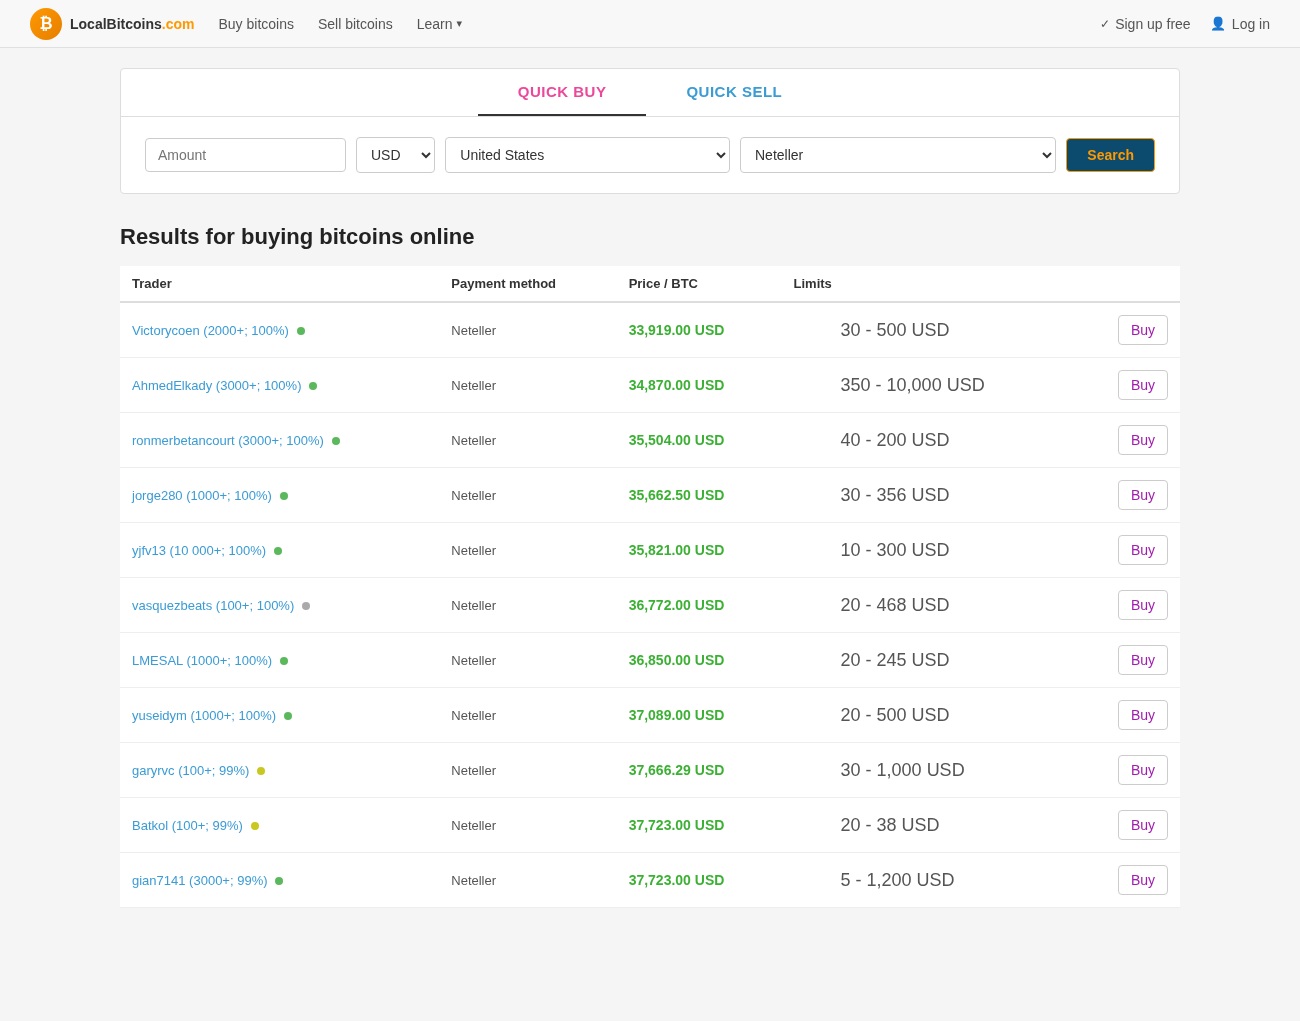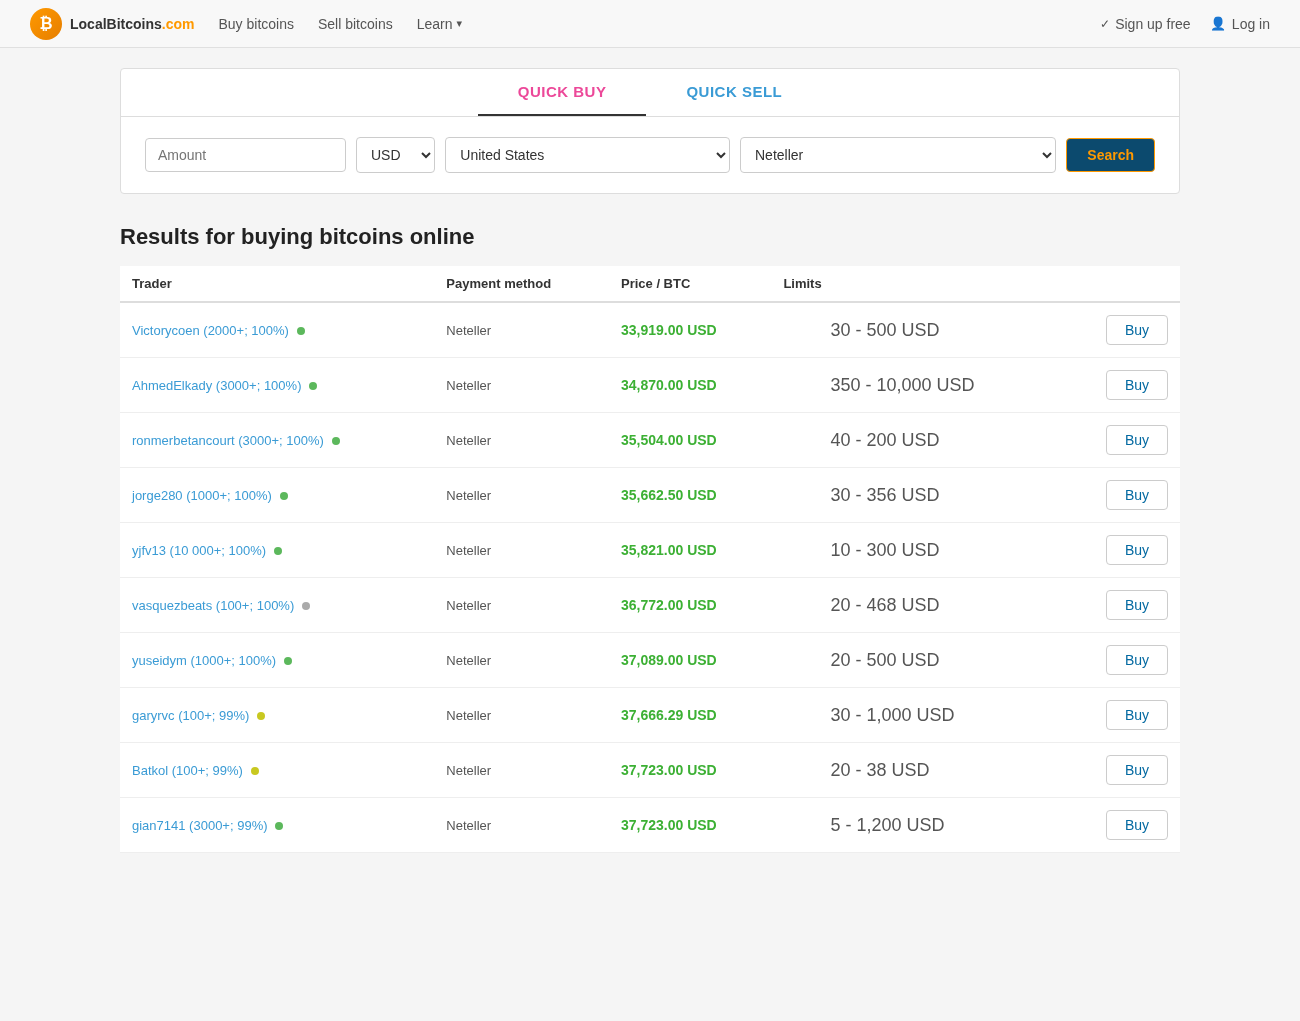--- a/index.html
+++ b/index.html
@@ -132,24 +132,24 @@
     }
     .trader-link { color: #3a9bd5; text-decoration: none; font-size: 13px; }
     .online-dot { display: inline-block; width: 8px; height: 8px; border-radius: 50%; background: #5cb85c; margin-left: 4px; vertical-align: middle; }
     .online-dot.yellow { background: #c8c820; }
     .online-dot.gray { background: #aaa; }
     .payment-method { color: #555; font-size: 13px; }
     .price { color: #3cb034; font-weight: bold; font-size: 14px; }
     .limits { color: #555; font-size: 18px; margin-left: 47px; }
     .buy-btn {
       background: white;
-      color: #0369a1;
+      color: #a21caf;
       border: 1px solid #ccc;
       border-radius: 4px;
-      padding: 6px 18px;
+      padding: 6px 12px;
       font-size: 14px;
       cursor: pointer;
       float: right;
     }
 
     
     .show-more {
       text-align: right;
       padding: 16px 0 4px;
       color: #3a9bd5;
@@ -342,20 +342,38 @@
       </td>
       <td>
         <span class="limits">20 - 468 USD</span>
       </td>
       <td>
         <button class="buy-btn">Buy</button>
       </td>
     </tr>
         <tr>
       <td>
+        <a class="trader-link">LMESAL (1000+; 100%)</a>
+        <span class="online-dot"></span>
+      </td>
+      <td>
+        <span class="payment-method">Neteller</span>
+      </td>
+      <td>
+        <span class="price">36,850.00 USD</span>
+      </td>
+      <td>
+        <span class="limits">20 - 245 USD</span>
+      </td>
+      <td>
+        <button class="buy-btn">Buy</button>
+      </td>
+    </tr>
+        <tr>
+      <td>
         <a class="trader-link">yuseidym (1000+; 100%)</a>
         <span class="online-dot"></span>
       </td>
       <td>
         <span class="payment-method">Neteller</span>
       </td>
       <td>
         <span class="price">37,089.00 USD</span>
       </td>
       <td>

